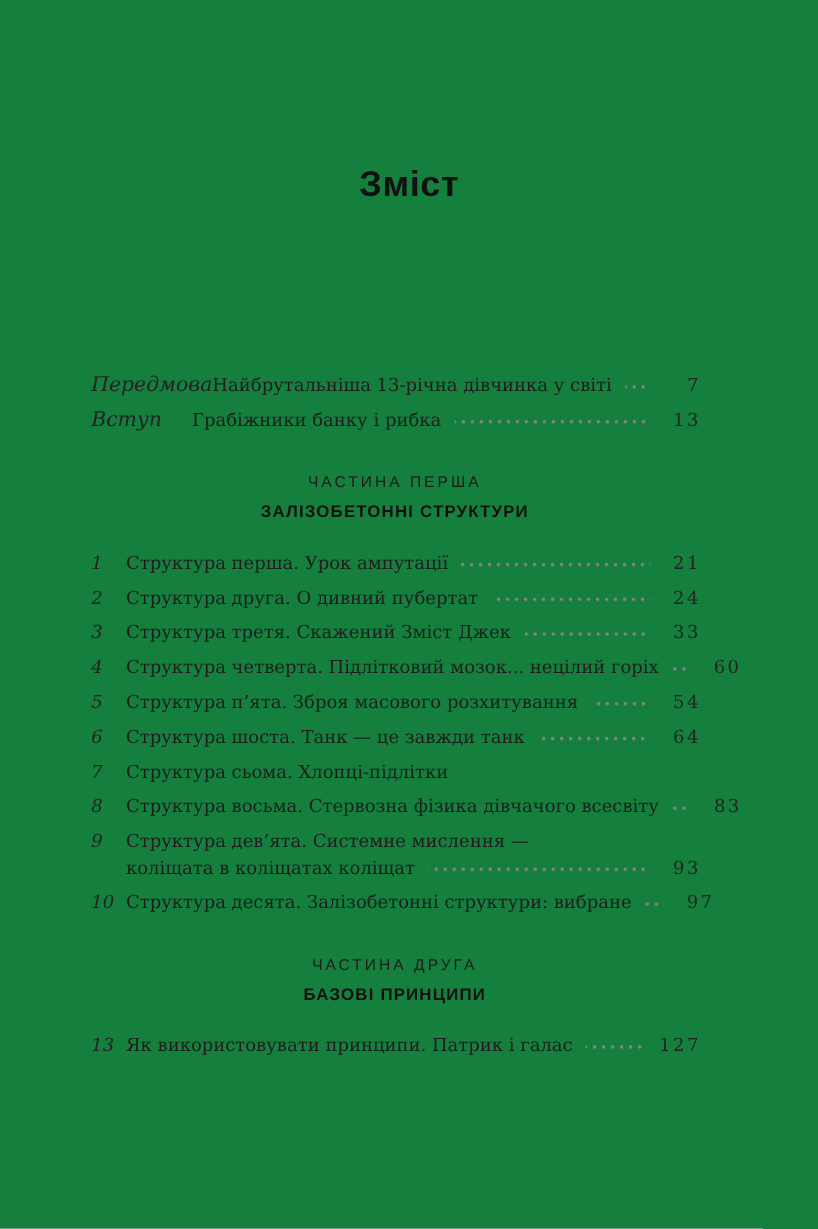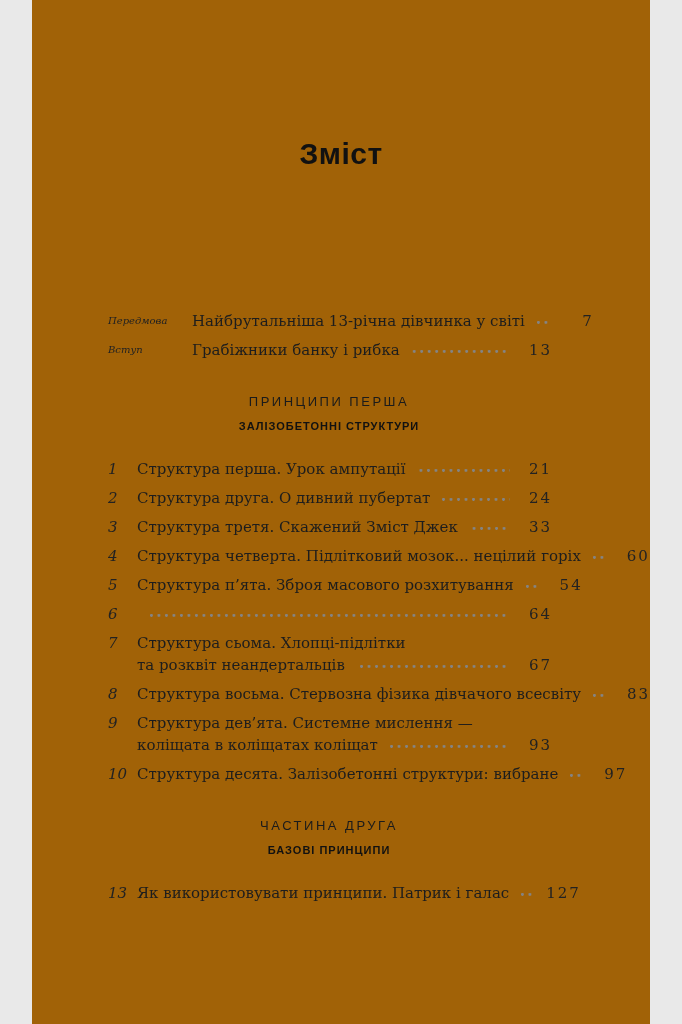--- a/index.html
+++ b/index.html
@@ -1,52 +1,52 @@
 <!DOCTYPE html>
 <html><head>
 <meta charset="utf-8">
 <style>
   html,body { margin:0; padding:0; background:#e9e9e9; }
   .page {
-    width:618px; height:1024px; margin:0 auto; background:#a16207;
+    width:682px; height:1024px; margin:0 auto; background:#15803d;
     box-sizing:border-box; position:relative; overflow:hidden;
     font-family:"DejaVu Serif", serif; color:#1d1d1d;
   }
   .page-title {
     font-family:"Liberation Sans", sans-serif; font-weight:bold;
     font-size:30px; line-height:36px; text-align:center;
     padding-top:136px; letter-spacing:0.5px; color:#111;
   }
   .content { padding:0 100px 0 76px; }
   .front-matter { margin-top:138px; }
   .toc-row { display:flex; margin-bottom:7px; }
   .num-col {
     font-style:italic; font-size:15px; line-height:22px;
     flex:0 0 29px; color:#222;
   }
-  .fm-col { flex:0 0 84px; font-style:italic; font-size:10px; line-height:22px; color:#222; }
+  .fm-col { flex:0 0 84px; font-style:italic; font-size:17px; line-height:22px; color:#222; }
   .rest { flex:1 1 auto; min-width:0; }
   .toc-line { display:flex; align-items:baseline; font-size:15px; line-height:22px; }
   .toc-text { white-space:nowrap; }
   .leader {
     flex:1 1 auto; min-width:16px; height:5px; margin:0 10px 0 11px;
     background-image: radial-gradient(circle at 1.4px 1.4px, #848484 1.15px, rgba(0,0,0,0) 1.7px);
     background-size:7.5px 3px; background-repeat:repeat-x; background-position:right top;
   }
   .page-num {
     flex:0 0 auto; min-width:32px; text-align:right;
     font-size:15px; line-height:22px; letter-spacing:2px; margin-right:-2px; color:#222;
   }
   .part { margin-top:32px; }
   .part-kicker {
     font-family:"Liberation Sans", sans-serif; font-size:13px; line-height:18px;
     letter-spacing:2.5px; text-align:center; color:#1b1b1b; margin-bottom:5px;
   }
   .part-heading {
-    font-family:"Liberation Sans", sans-serif; font-weight:bold; font-size:11px;
+    font-family:"Liberation Sans", sans-serif; font-weight:bold; font-size:14px;
     line-height:20px; letter-spacing:1px; text-align:center; color:#111; margin-bottom:22px;
   }
 </style>
 </head>
 <body>
 
 <div class="page">
   <div class="page-title">Зміст</div>
   <div class="content">
     <div class="front-matter">
@@ -66,21 +66,21 @@
             <div class="toc-line">
               <span class="toc-text">Грабіжники банку і рибка</span>
               <span class="leader"></span>
               <span class="page-num">13</span>
             </div>
           </div>
         </div>
       </div>
     <div>
         <div class="part">
-          <div class="part-kicker">ПРИНЦИПИ ПЕРША</div>
+          <div class="part-kicker">ЧАСТИНА ПЕРША</div>
           <div class="part-heading">ЗАЛІЗОБЕТОННІ СТРУКТУРИ</div>
           <div>
             <div class="toc-row">
               <span class="num-col">1</span>
               <div class="rest">
                 <div class="toc-line">
                   <span class="toc-text">Структура перша. Урок ампутації</span>
                   <span class="leader"></span>
                   <span class="page-num">21</span>
                 </div>
@@ -123,35 +123,31 @@
                   <span class="toc-text">Структура п’ята. Зброя масового розхитування</span>
                   <span class="leader"></span>
                   <span class="page-num">54</span>
                 </div>
               </div>
             </div>
             <div class="toc-row">
               <span class="num-col">6</span>
               <div class="rest">
                 <div class="toc-line">
+                  <span class="toc-text">Структура шоста. Танк — це завжди танк</span>
                   <span class="leader"></span>
                   <span class="page-num">64</span>
                 </div>
               </div>
             </div>
             <div class="toc-row">
               <span class="num-col">7</span>
               <div class="rest">
                 <div class="toc-line">
                   <span class="toc-text">Структура сьома. Хлопці-підлітки</span>
-                </div>
-                <div class="toc-line">
-                  <span class="toc-text">та розквіт неандертальців</span>
-                  <span class="leader"></span>
-                  <span class="page-num">67</span>
                 </div>
               </div>
             </div>
             <div class="toc-row">
               <span class="num-col">8</span>
               <div class="rest">
                 <div class="toc-line">
                   <span class="toc-text">Структура восьма. Стервозна фізика дівчачого всесвіту</span>
                   <span class="leader"></span>
                   <span class="page-num">83</span>

